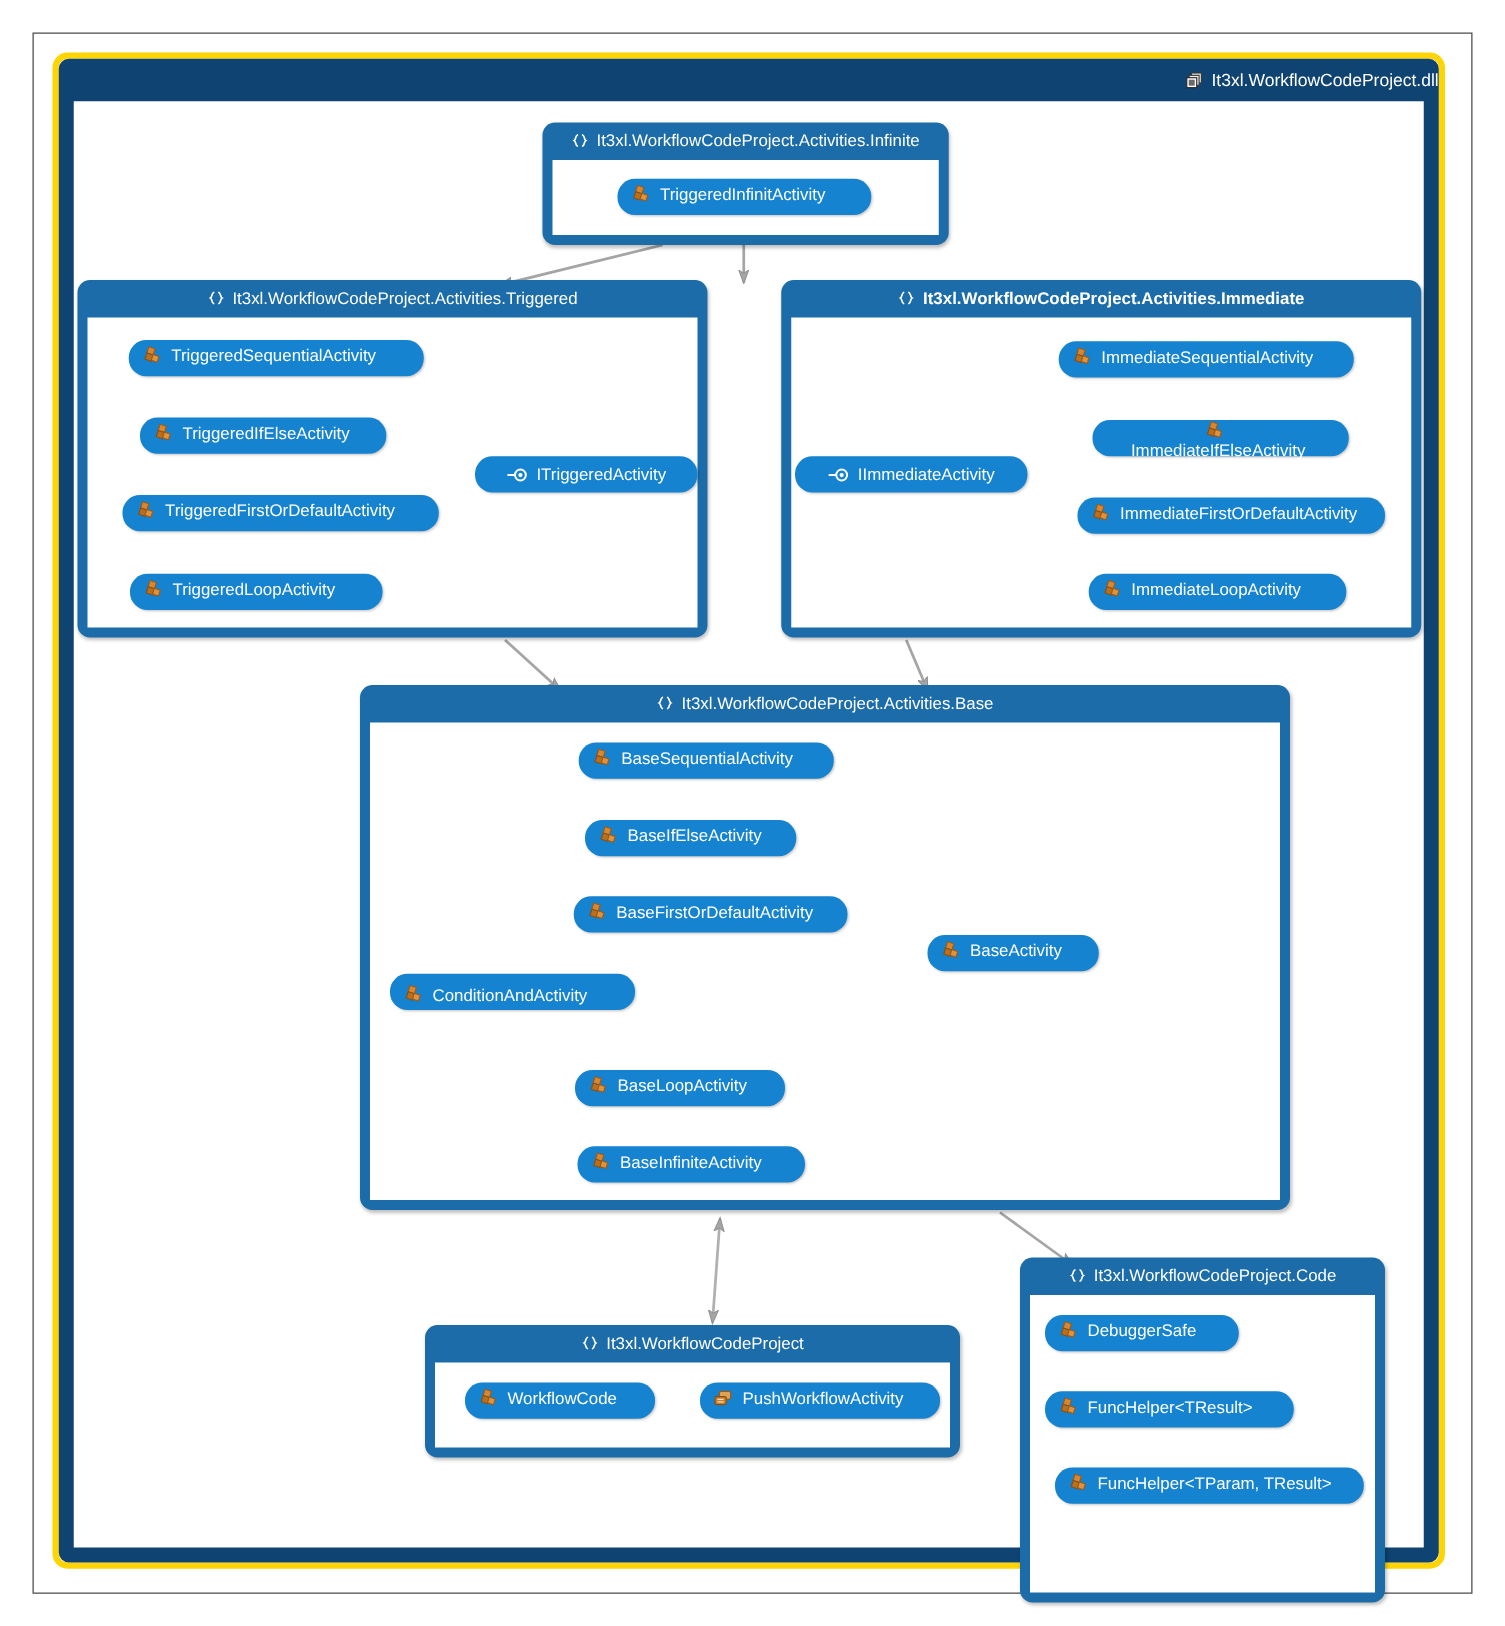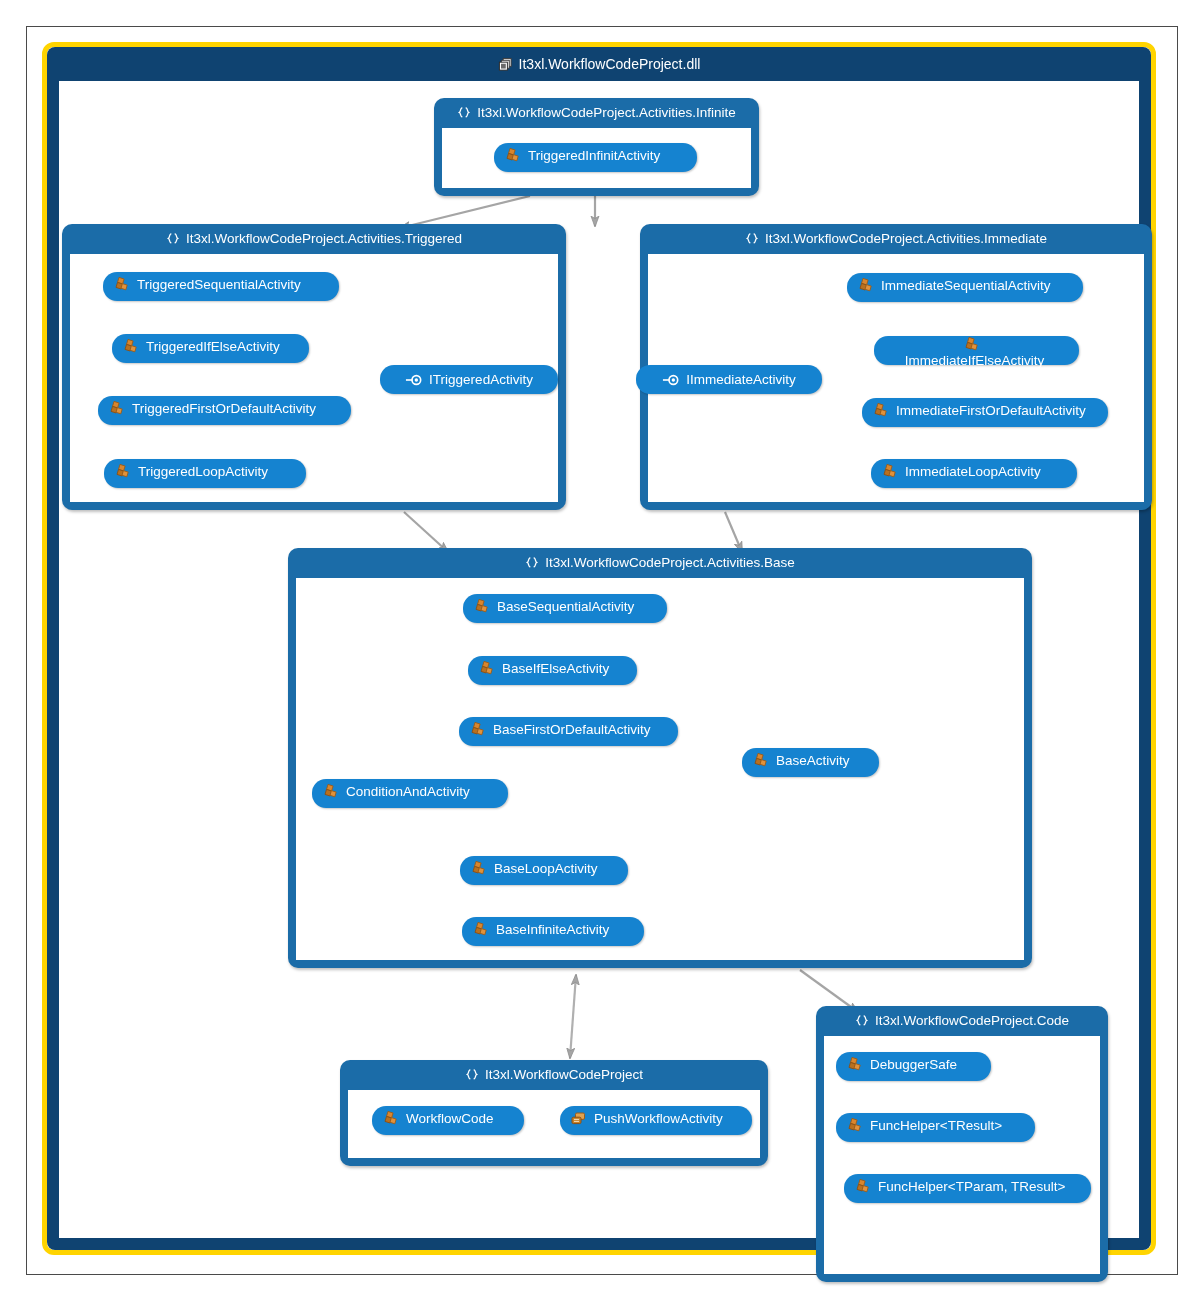--- a/index.html
+++ b/index.html
@@ -51,21 +51,21 @@
     border-radius: 8px;
     box-sizing: border-box;
   }
   #assembly-title {
     position: absolute;
     left: 0;
     top: 0;
     width: 100%;
     height: 24px;
     line-height: 34px;
-    text-align: center;
+    text-align: right;
     color: #ffffff;
     font-size: 14px;
     white-space: nowrap;
   }
   #assembly-body {
     position: absolute;
     left: 12px;
     top: 34px;
     width: 1080px;
     height: 1157px;
@@ -288,21 +288,21 @@
     <span class="ico">
       <svg width="17" height="14" viewBox="0 0 18 14">
         <line x1="1" y1="7" x2="8" y2="7" stroke="#ffffff" stroke-width="1.7"></line>
         <circle cx="12" cy="7" r="4.6" fill="none" stroke="#ffffff" stroke-width="1.7"></circle>
         <circle cx="12" cy="7" r="1.8" fill="#ffffff"></circle>
       </svg>
     </span>
     <span class="lbl">ITriggeredActivity</span>
   </div>
 
-  <div class="ns" style="left:640px; top:224px; width:512px; height:286px;">
+  <div class="ns" style="left:625px; top:224px; width:512px; height:286px;font-weight:bold;">
     <div class="ns-title">
       <span class="tico">
         <svg width="14" height="14" viewBox="0 0 16 16">
           <path d="M5.6,2.2 C3.6,2.9 4.5,6.4 2.7,7.3 C4.5,8.2 3.6,11.7 5.6,12.4" fill="none" stroke="#ffffff" stroke-width="1.5" stroke-linecap="round"></path>
           <path d="M10.4,2.2 C12.4,2.9 11.5,6.4 13.3,7.3 C11.5,8.2 12.4,11.7 10.4,12.4" fill="none" stroke="#ffffff" stroke-width="1.5" stroke-linecap="round"></path>
         </svg>
       </span><span>It3xl.WorkflowCodeProject.Activities.Immediate</span>
     </div>
     <div class="ns-body"></div>
   </div>
@@ -400,21 +400,21 @@
     <span class="ico">
       <svg width="17" height="17" viewBox="0 0 17 17">
         <path d="M6.0,1.4 L11.1,3.0 L9.6,8.0 L4.5,6.4 z" fill="#D9862E" stroke="#9A5B18" stroke-width="0.9"></path>
         <path d="M4.5,6.4 L9.6,8.0 L8.1,13.0 L3.0,11.4 z" fill="#B8701F" stroke="#8A4F14" stroke-width="0.9"></path>
         <path d="M9.4,7.6 L14.2,9.1 L12.8,13.8 L8.0,12.3 z" fill="#E0923C" stroke="#9A5B18" stroke-width="0.9"></path>
       </svg>
     </span>
     <span class="lbl">BaseFirstOrDefaultActivity</span>
   </div>
 
-  <div class="node" style="left:312px; top:779px; width:196px;">
+  <div class="node" style="left:312px; top:779px; width:196px;align-items:flex-end;">
     <span class="ico">
       <svg width="17" height="17" viewBox="0 0 17 17">
         <path d="M6.0,1.4 L11.1,3.0 L9.6,8.0 L4.5,6.4 z" fill="#D9862E" stroke="#9A5B18" stroke-width="0.9"></path>
         <path d="M4.5,6.4 L9.6,8.0 L8.1,13.0 L3.0,11.4 z" fill="#B8701F" stroke="#8A4F14" stroke-width="0.9"></path>
         <path d="M9.4,7.6 L14.2,9.1 L12.8,13.8 L8.0,12.3 z" fill="#E0923C" stroke="#9A5B18" stroke-width="0.9"></path>
       </svg>
     </span>
     <span class="lbl">ConditionAndActivity</span>
   </div>
 

